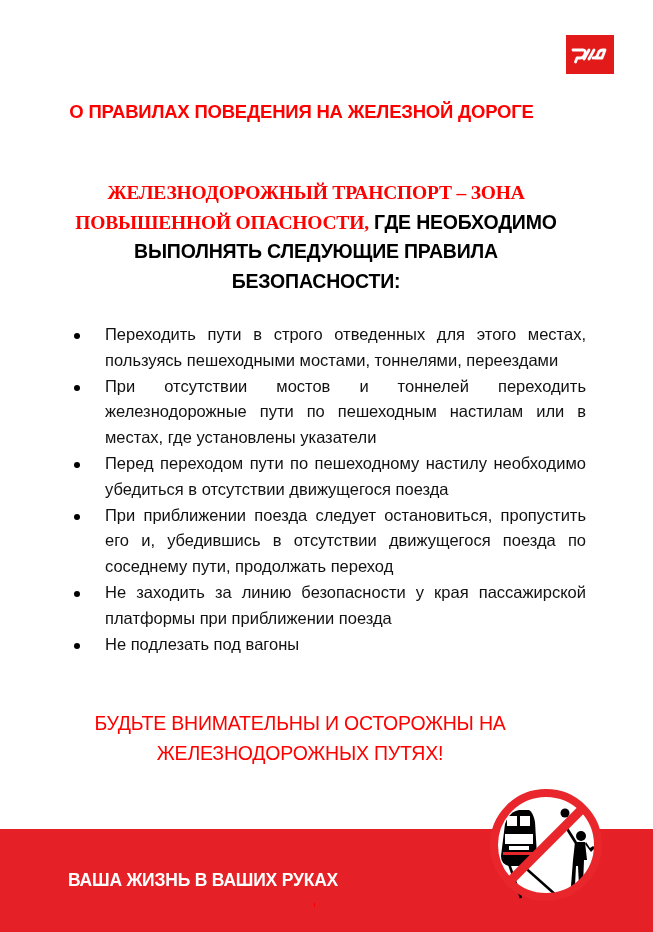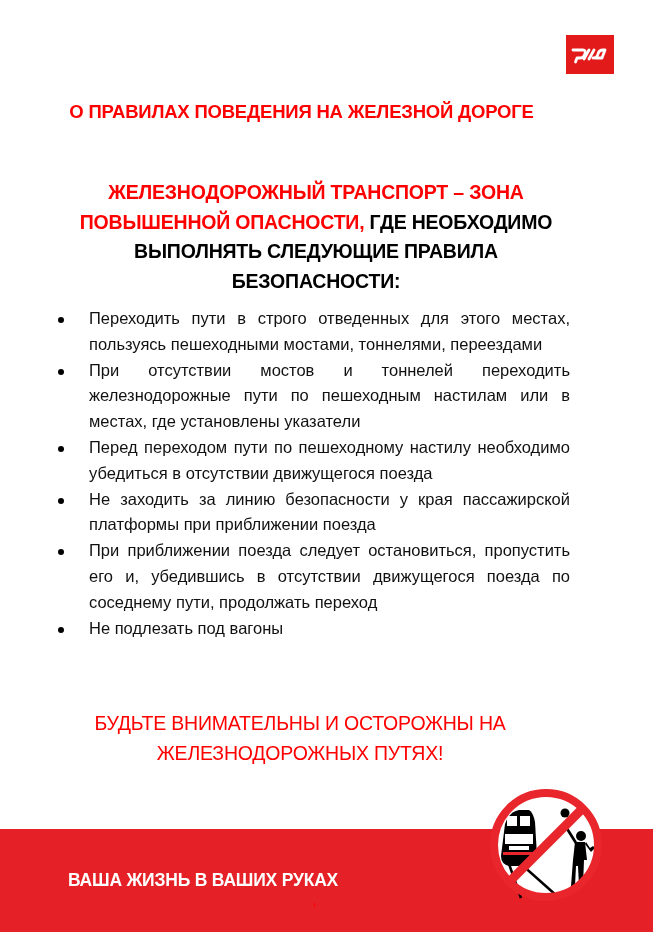--- a/index.html
+++ b/index.html
@@ -44,28 +44,28 @@
     left: 56px;
     width: 520px;
     top: 178px;
     text-align: center;
     font-weight: bold;
     font-size: 19.5px;
     line-height: 29.5px;
     color: #000;
     letter-spacing: -0.2px;
   }
-  .subtitle .red { color: #ff0000; }
+  .subtitle .red { color: #ff0000; font-family: Liberation Serif, serif; }
 
   .rules {
     position: absolute;
     left: 56px;
     top: 306px;
     width: 514px;
-    margin: 0;
+    margin: 16px;
     padding: 0;
     list-style: none;
   }
   .rules li {
     position: relative;
     padding-left: 33px;
     font-size: 16.5px;
     line-height: 25.8px;
     text-align: justify;
     color: #111;
@@ -141,22 +141,22 @@
 </div>
 
 <div class="title">О ПРАВИЛАХ ПОВЕДЕНИЯ НА ЖЕЛЕЗНОЙ ДОРОГЕ</div>
 
 <div class="subtitle"><span class="red">ЖЕЛЕЗНОДОРОЖНЫЙ ТРАНСПОРТ – ЗОНА ПОВЫШЕННОЙ ОПАСНОСТИ,</span><span> ГДЕ НЕОБХОДИМО ВЫПОЛНЯТЬ СЛЕДУЮЩИЕ ПРАВИЛА БЕЗОПАСНОСТИ:</span></div>
 
 <ul class="rules">
   <li><span class="bullet"></span><span>Переходить пути в строго  отведенных для этого местах, пользуясь пешеходными мостами, тоннелями, переездами</span></li>
   <li><span class="bullet"></span><span>При отсутствии мостов и тоннелей переходить железнодорожные пути по пешеходным настилам или в местах, где установлены указатели</span></li>
   <li><span class="bullet"></span><span>Перед переходом пути по пешеходному настилу необходимо убедиться в отсутствии движущегося поезда</span></li>
+  <li><span class="bullet"></span><span>При приближении поезда следует остановиться, пропустить его и, убедившись в отсутствии движущегося поезда по соседнему пути, продолжать переход</span></li>
   <li><span class="bullet"></span><span>Не заходить за линию безопасности у края пассажирской платформы при приближении поезда</span></li>
-  <li><span class="bullet"></span><span>При приближении поезда следует остановиться, пропустить его и, убедившись в отсутствии движущегося поезда по соседнему пути, продолжать переход</span></li>
   <li><span class="bullet"></span><span>Не подлезать под вагоны</span></li>
 </ul>
 
 <div class="warning">БУДЬТЕ ВНИМАТЕЛЬНЫ И ОСТОРОЖНЫ НА ЖЕЛЕЗНОДОРОЖНЫХ ПУТЯХ!</div>
 
 <div class="footer-band"></div>
 <div class="footer-text">ВАША ЖИЗНЬ В ВАШИХ РУКАХ</div>
 <div class="footer-mark"></div>
 
 <svg class="sign" viewBox="0 0 118 118">

